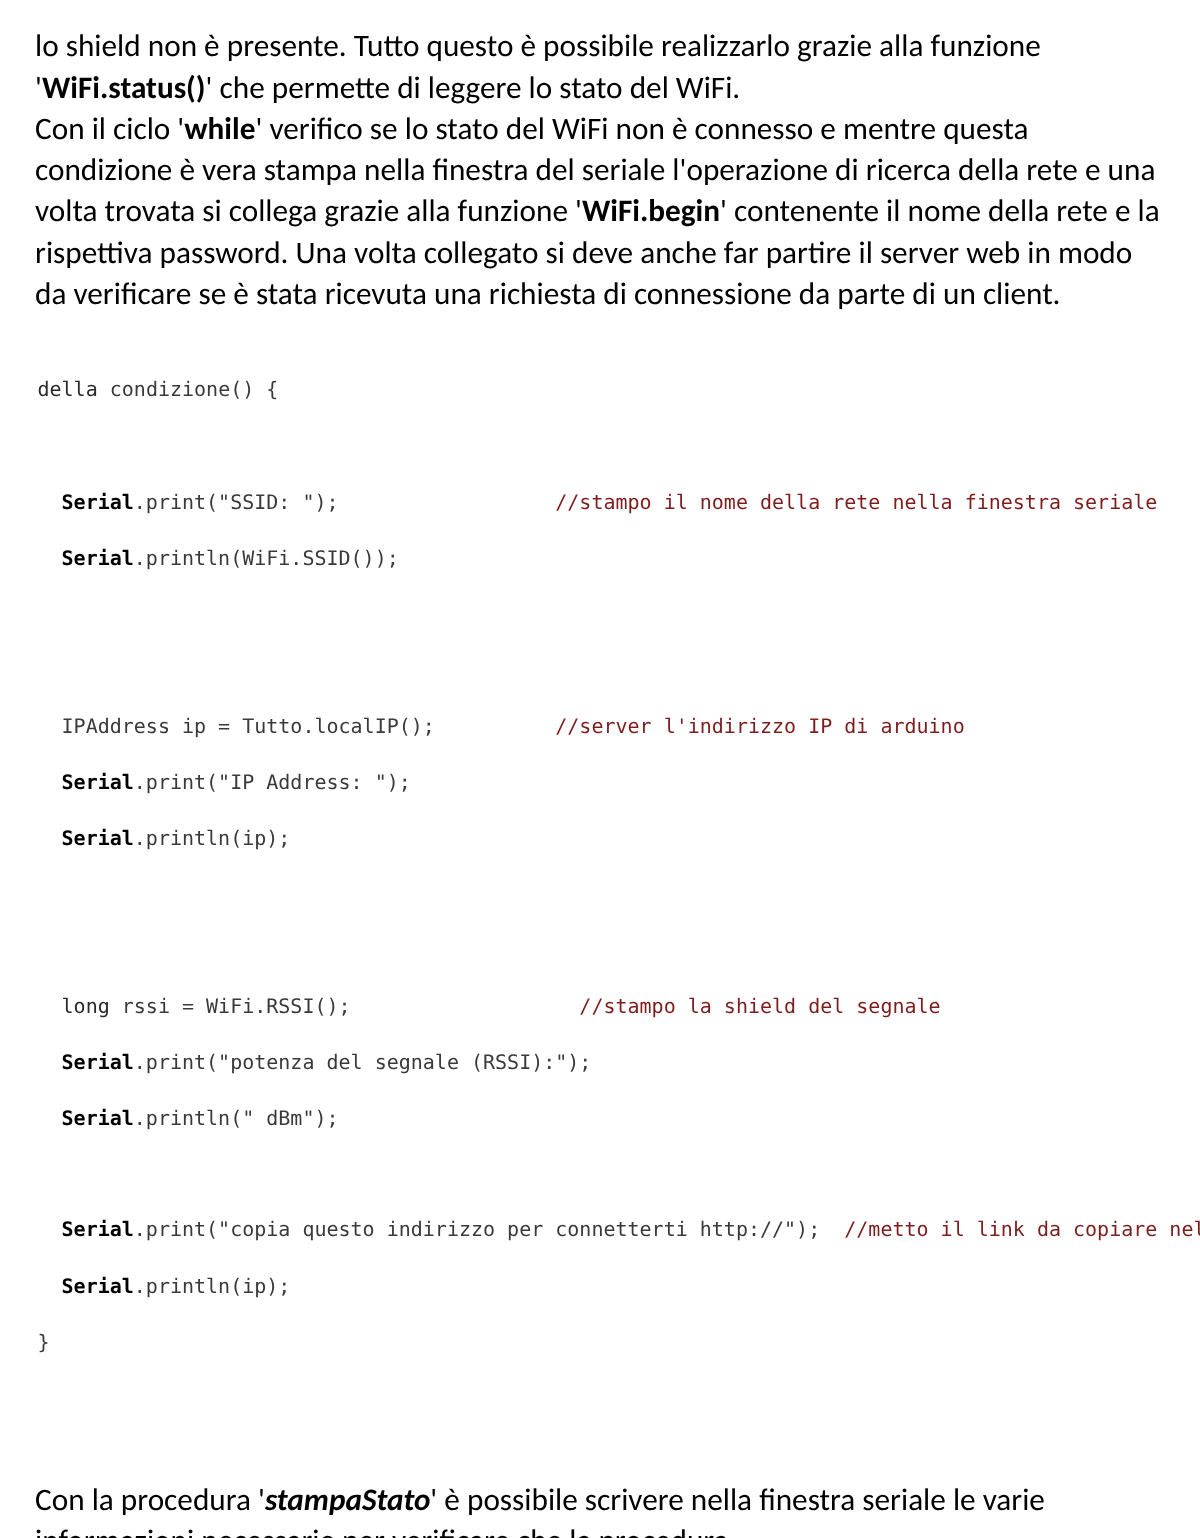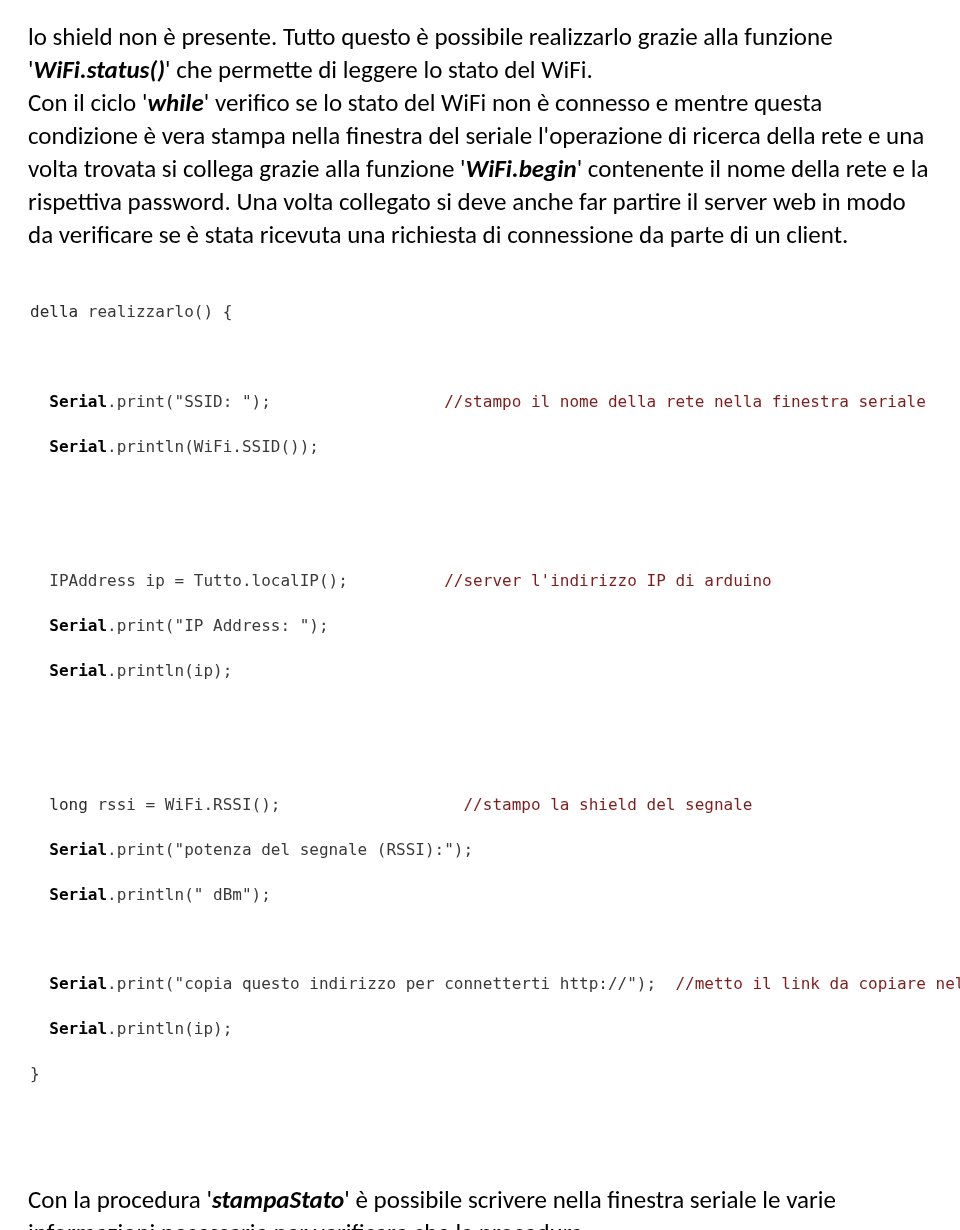--- a/index.html
+++ b/index.html
@@ -15,21 +15,21 @@
     font-size:25px;
     line-height:1.32;
     margin-bottom:22px;
     text-align:left;
   }
   .para2{
     font-size:25px;
     line-height:1.32;
     margin-top:70px;
   }
-  .bi{font-weight:700;font-style:italic;}
+  .bi{font-weight:700;}
   .bi2{font-weight:700;font-style:italic;}
   .code-block{
     font-family:Consolas, Menlo, monospace;
     font-size:16px;
     line-height:1.4;
     color:#3a3a3a;
     padding:6px 2px 6px 2px;
     white-space:pre;
     margin-top:18px;
     margin-bottom:14px;
@@ -42,21 +42,21 @@
 </head>
 <body>
 
 <div class="para">
   <span>lo shield non è presente. Tutto questo è possibile realizzarlo grazie alla funzione </span><span>'</span><span class="bi">WiFi.status()</span><span>'</span><span> che permette di leggere lo stato del WiFi.</span>
   <br>
   <span>Con il ciclo </span><span>'</span><span class="bi">while</span><span>'</span><span> verifico se lo stato del WiFi non è connesso e mentre questa condizione è vera stampa nella finestra del seriale l'operazione di ricerca della rete e una volta trovata si collega grazie alla funzione </span><span>'</span><span class="bi">WiFi.begin</span><span>'</span><span> contenente il nome della rete e la rispettiva password. Una volta collegato si deve anche far partire il server web in modo da verificare se è stata ricevuta una richiesta di connessione da parte di un client.</span>
 </div>
 
 <div class="code-block">
-<span class="row"><span class="kw">della</span><span> realizzarlo() {</span></span>
+<span class="row"><span class="kw">della</span><span> condizione() {</span></span>
 <span class="row">&nbsp;</span>
 <span class="row">  <span class="bold">Serial</span><span>.print("SSID: ");</span>                  <span class="muted">//stampo il nome della rete nella finestra seriale</span></span>
 <span class="row">  <span class="bold">Serial</span><span>.println(WiFi.SSID());</span></span>
 <span class="row">&nbsp;</span>
 <span class="row">&nbsp;</span>
 <span class="row"><span>  IPAddress ip = Tutto.localIP();</span>          <span class="muted">//server l'indirizzo IP di arduino</span></span>
 <span class="row">  <span class="bold">Serial</span><span>.print("IP Address: ");</span></span>
 <span class="row">  <span class="bold">Serial</span><span>.println(ip);</span></span>
 <span class="row">&nbsp;</span>
 <span class="row">&nbsp;</span>

